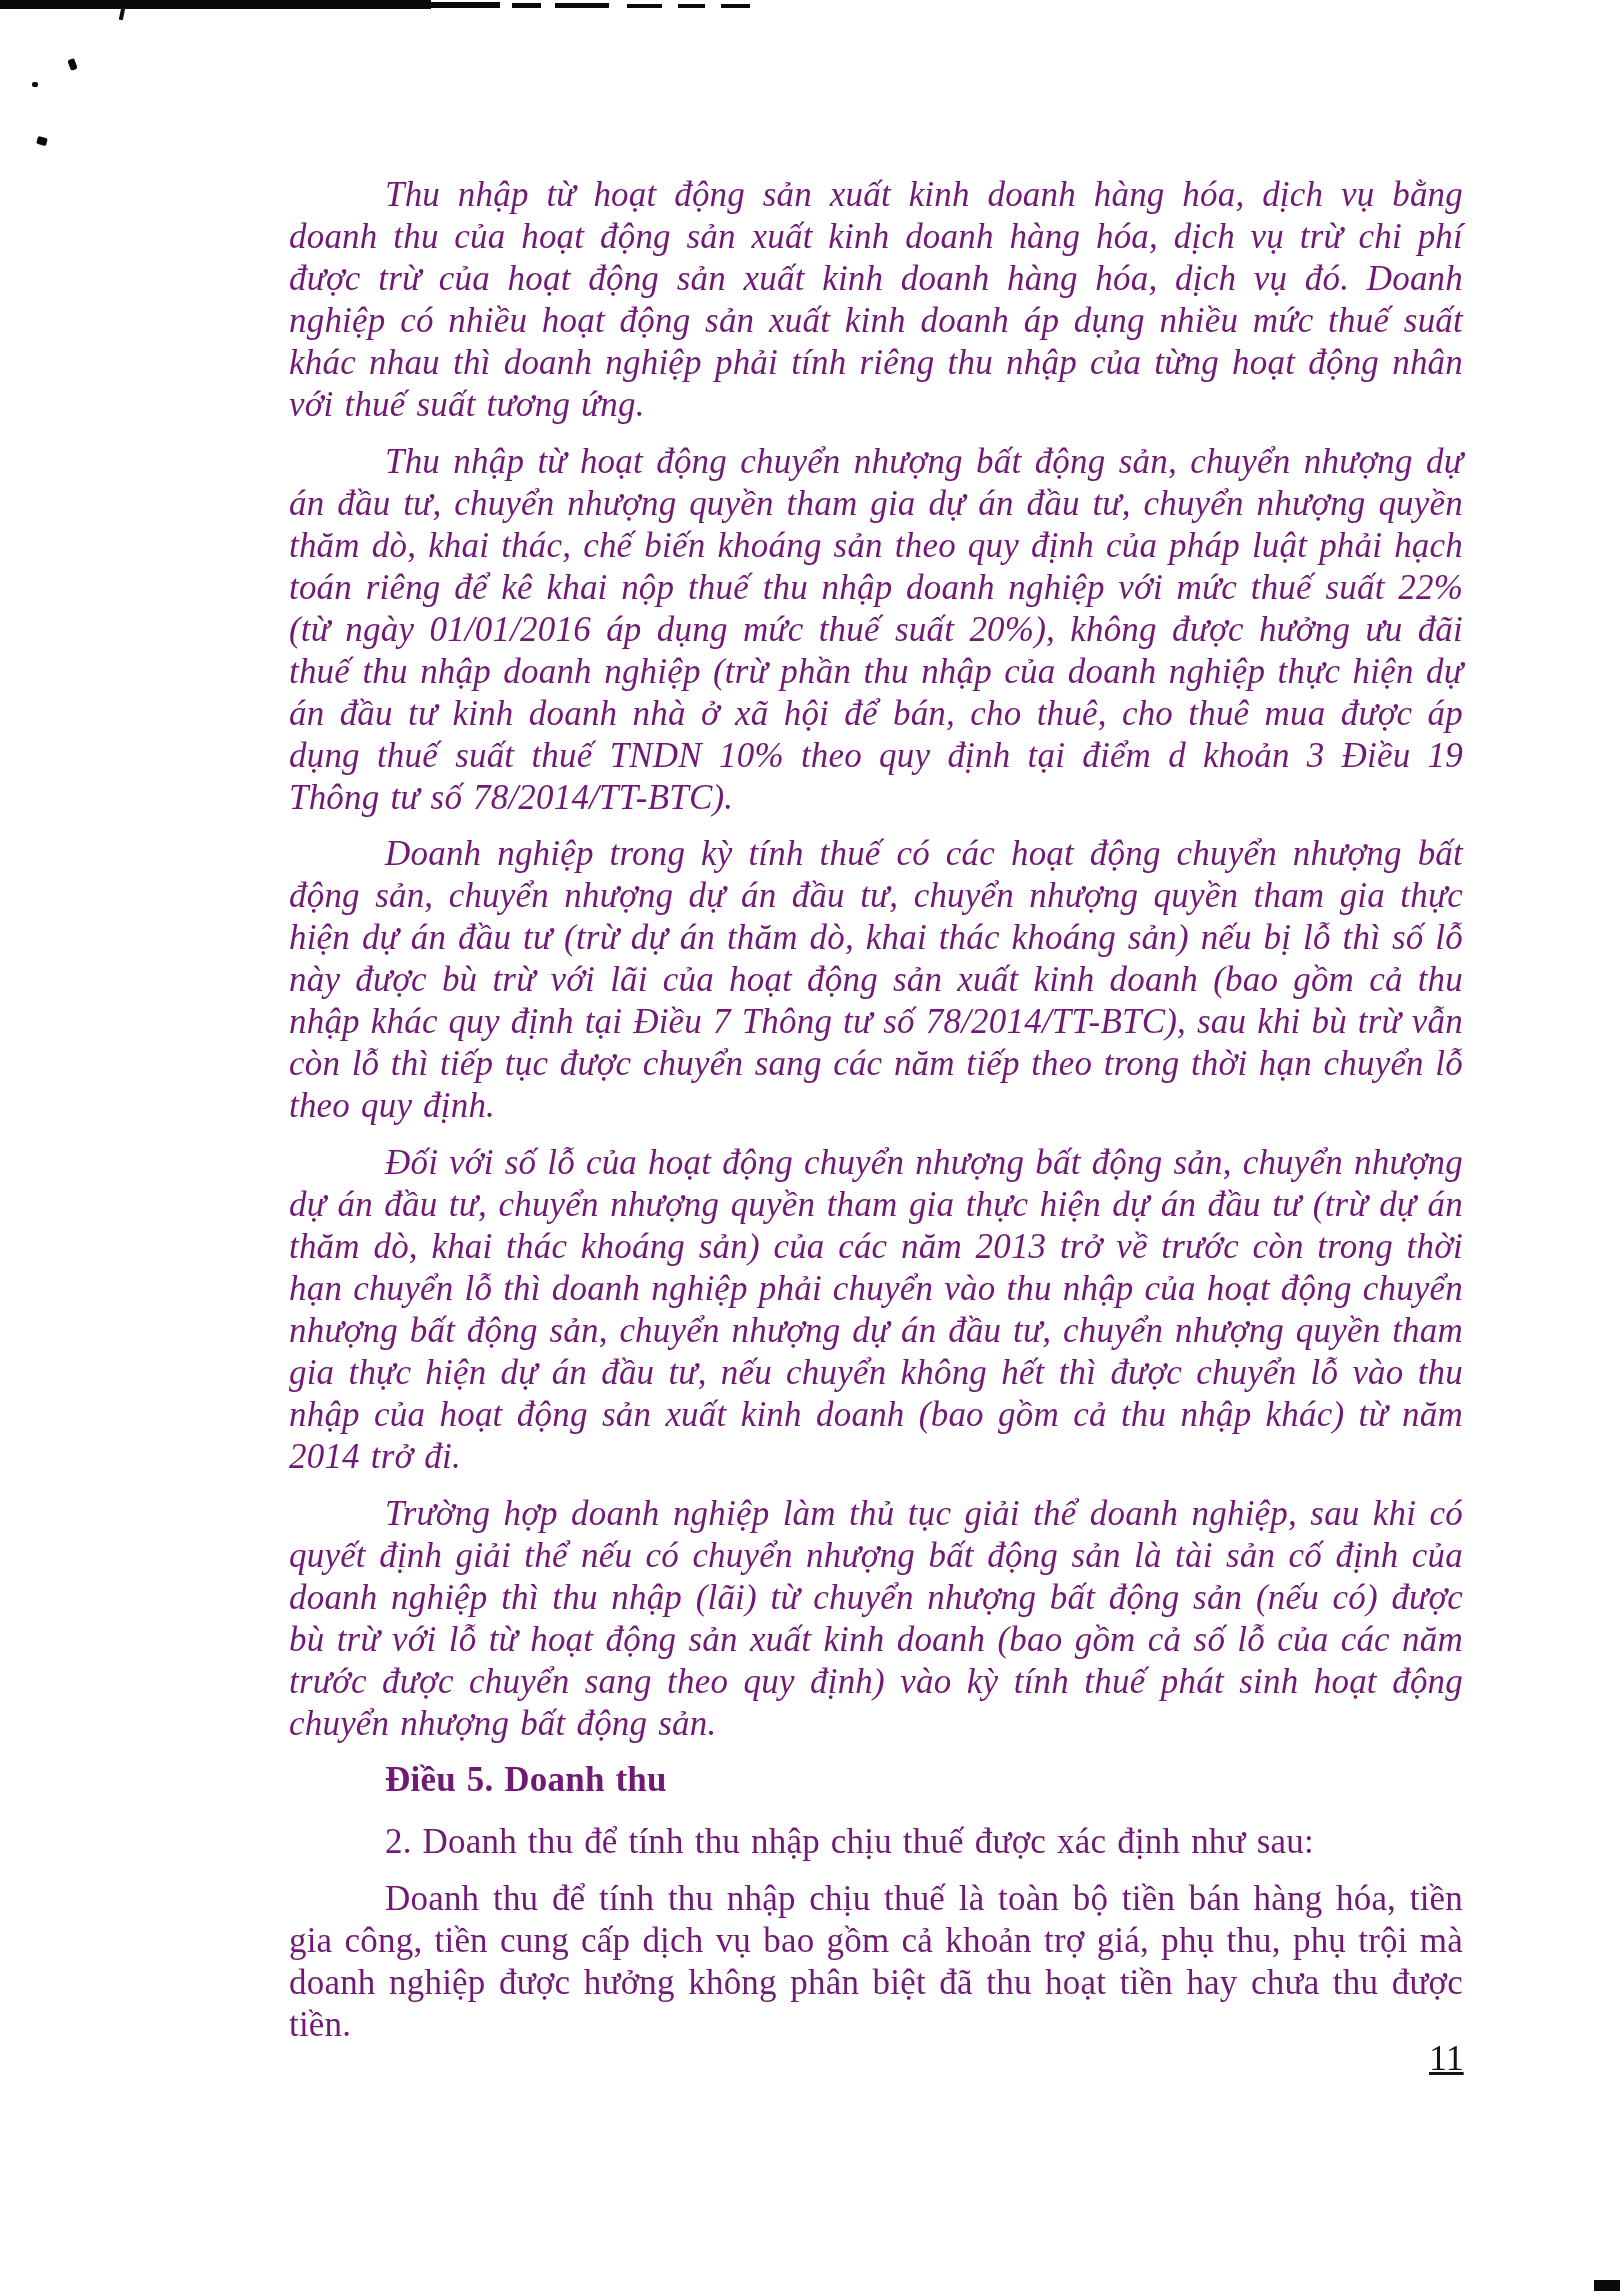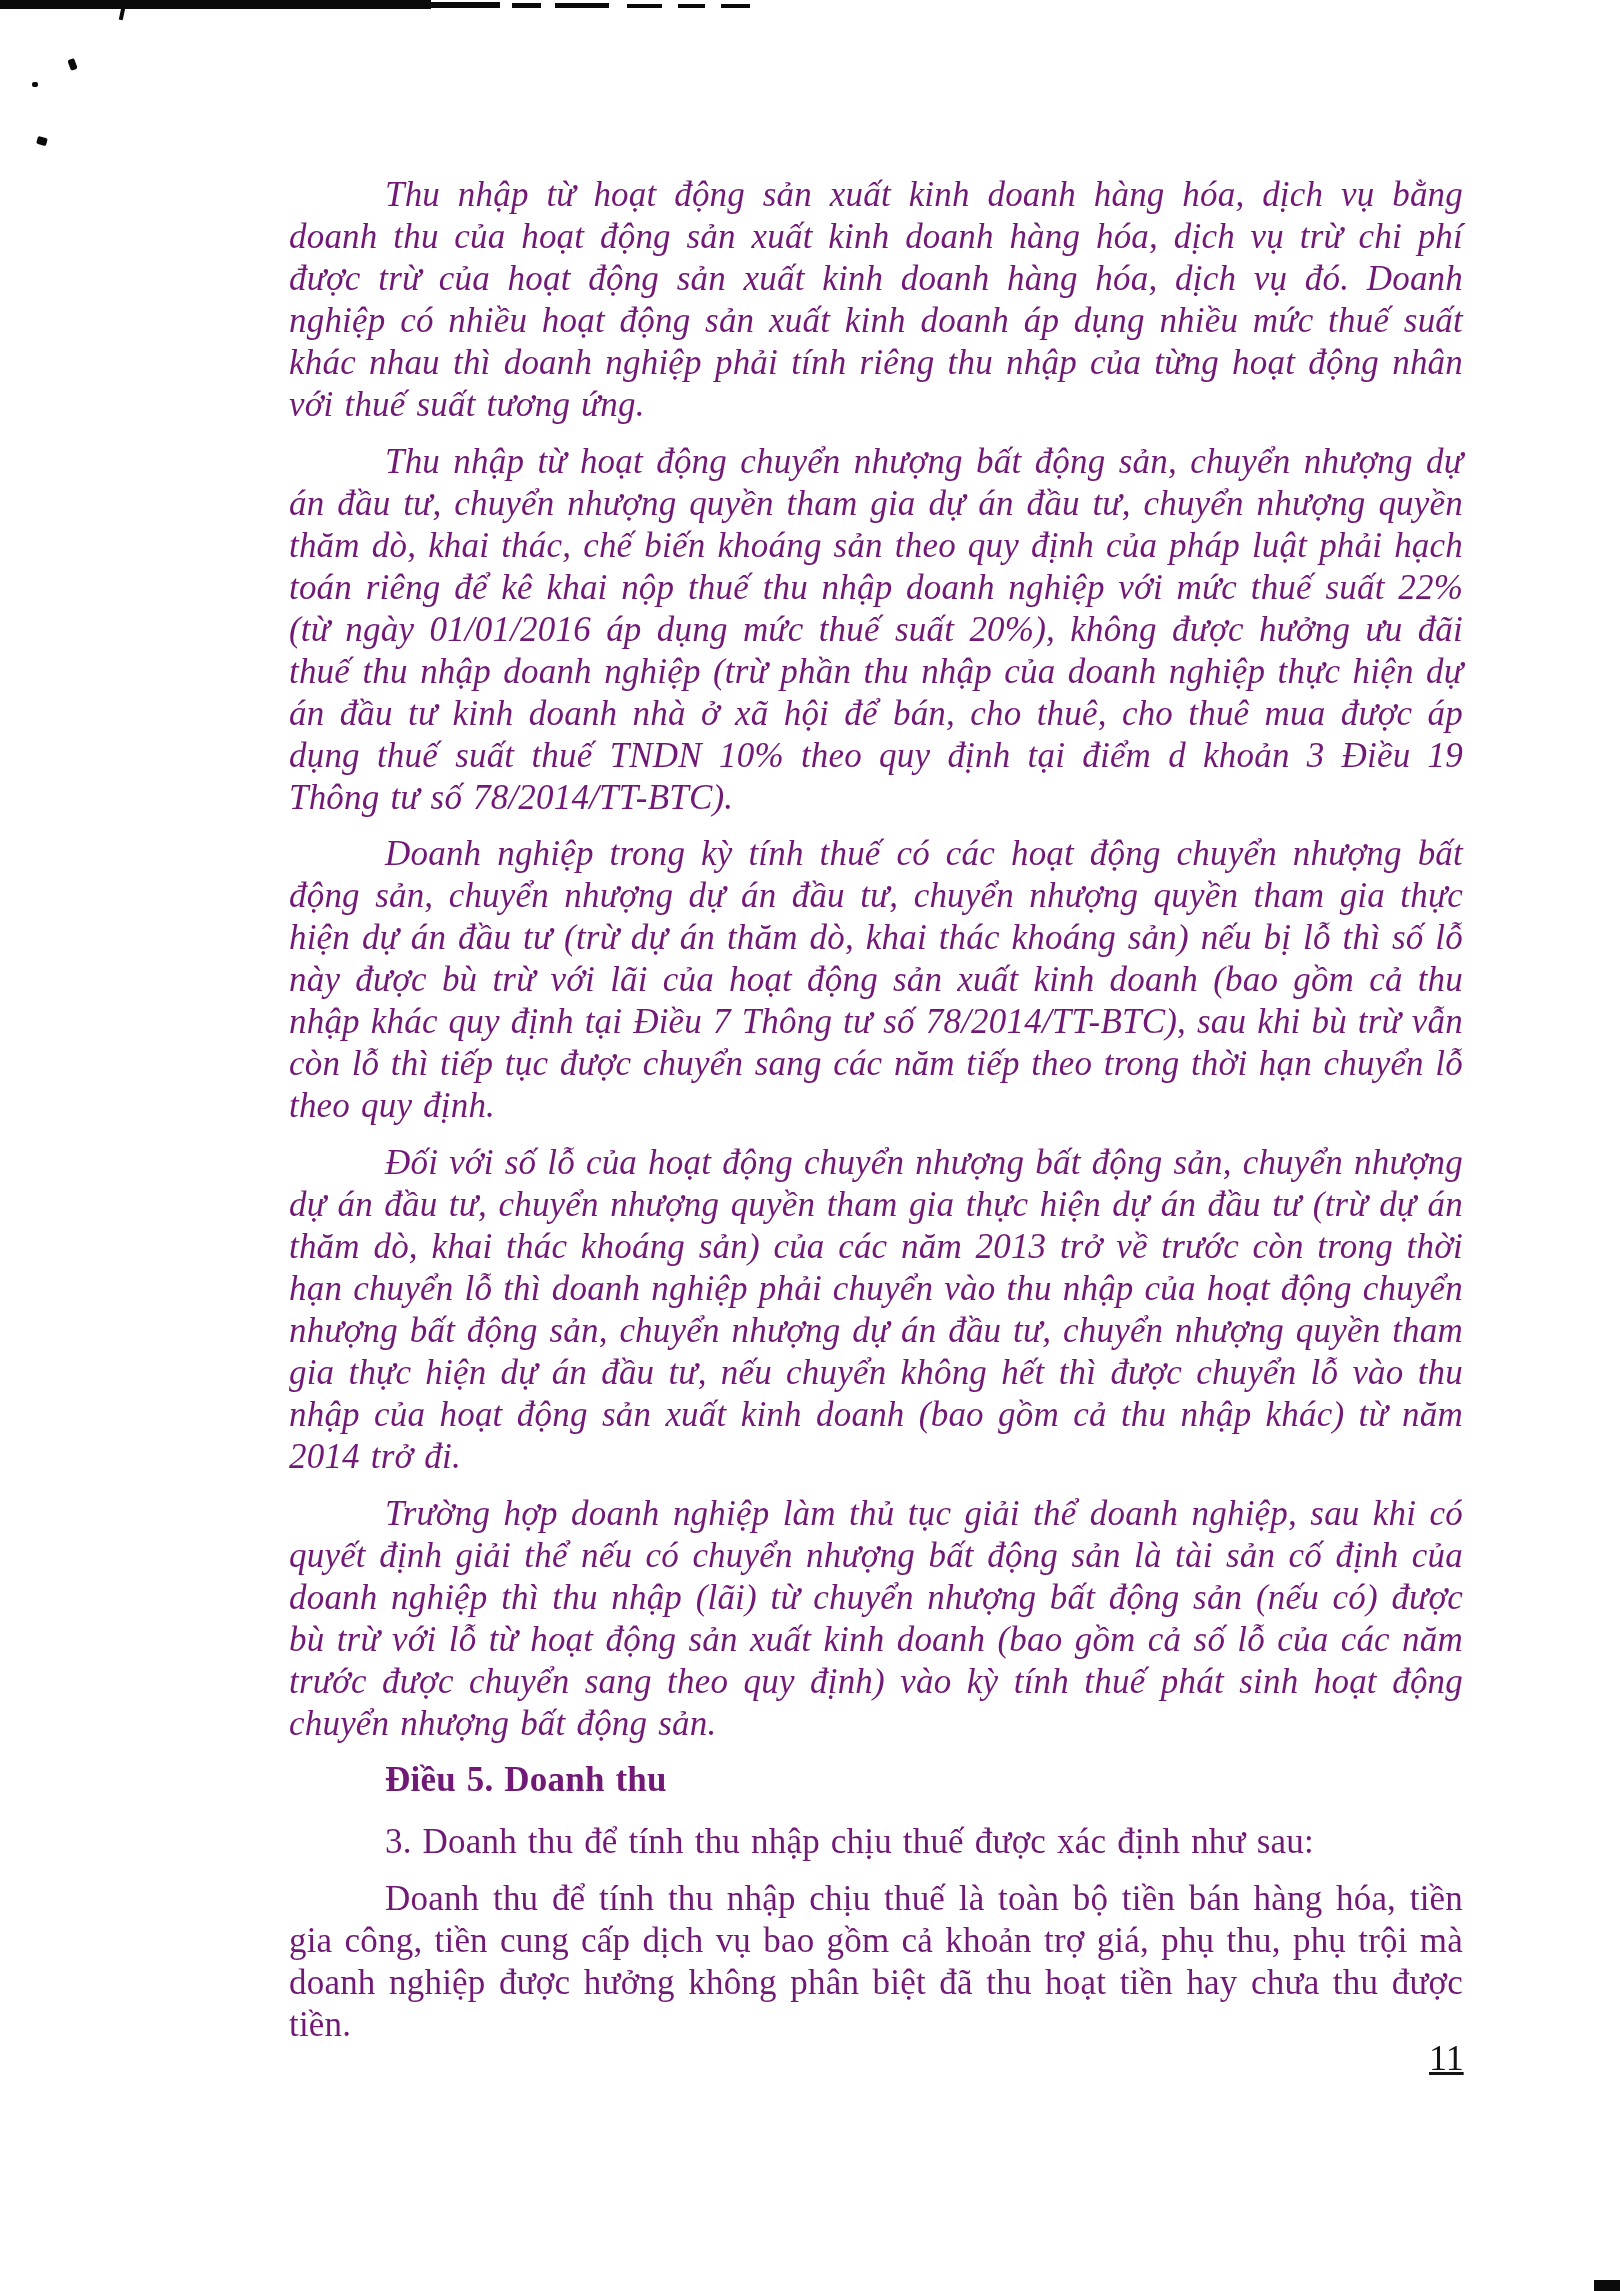--- a/index.html
+++ b/index.html
@@ -80,20 +80,20 @@
 
   <div class="artifact" style="left:1594px; top:2280px; width:26.5px; height:11.8px;"></div>
 
   <div class="content">
     <p class="italic">Thu nhập từ hoạt động sản xuất kinh doanh hàng hóa, dịch vụ bằng doanh thu của hoạt động sản xuất kinh doanh hàng hóa, dịch vụ trừ chi phí được trừ của hoạt động sản xuất kinh doanh hàng hóa, dịch vụ đó. Doanh nghiệp có nhiều hoạt động sản xuất kinh doanh áp dụng nhiều mức thuế suất khác nhau thì doanh nghiệp phải tính riêng thu nhập của từng hoạt động nhân với thuế suất tương ứng.</p>
     <p class="italic">Thu nhập từ hoạt động chuyển nhượng bất động sản, chuyển nhượng dự án đầu tư, chuyển nhượng quyền tham gia dự án đầu tư, chuyển nhượng quyền thăm dò, khai thác, chế biến khoáng sản theo quy định của pháp luật phải hạch toán riêng để kê khai nộp thuế thu nhập doanh nghiệp với mức thuế suất 22% (từ ngày 01/01/2016 áp dụng mức thuế suất 20%), không được hưởng ưu đãi thuế thu nhập doanh nghiệp (trừ phần thu nhập của doanh nghiệp thực hiện dự án đầu tư kinh doanh nhà ở xã hội để bán, cho thuê, cho thuê mua được áp dụng thuế suất thuế TNDN 10% theo quy định tại điểm d khoản 3 Điều 19 Thông tư số 78/2014/TT-BTC).</p>
     <p class="italic">Doanh nghiệp trong kỳ tính thuế có các hoạt động chuyển nhượng bất động sản, chuyển nhượng dự án đầu tư, chuyển nhượng quyền tham gia thực hiện dự án đầu tư (trừ dự án thăm dò, khai thác khoáng sản) nếu bị lỗ thì số lỗ này được bù trừ với lãi của hoạt động sản xuất kinh doanh (bao gồm cả thu nhập khác quy định tại Điều 7 Thông tư số 78/2014/TT-BTC), sau khi bù trừ vẫn còn lỗ thì tiếp tục được chuyển sang các năm tiếp theo trong thời hạn chuyển lỗ theo quy định.</p>
     <p class="italic">Đối với số lỗ của hoạt động chuyển nhượng bất động sản, chuyển nhượng dự án đầu tư, chuyển nhượng quyền tham gia thực hiện dự án đầu tư (trừ dự án thăm dò, khai thác khoáng sản) của các năm 2013 trở về trước còn trong thời hạn chuyển lỗ thì doanh nghiệp phải chuyển vào thu nhập của hoạt động chuyển nhượng bất động sản, chuyển nhượng dự án đầu tư, chuyển nhượng quyền tham gia thực hiện dự án đầu tư, nếu chuyển không hết thì được chuyển lỗ vào thu nhập của hoạt động sản xuất kinh doanh (bao gồm cả thu nhập khác) từ năm 2014 trở đi.</p>
     <p class="italic">Trường hợp doanh nghiệp làm thủ tục giải thể doanh nghiệp, sau khi có quyết định giải thể nếu có chuyển nhượng bất động sản là tài sản cố định của doanh nghiệp thì thu nhập (lãi) từ chuyển nhượng bất động sản (nếu có) được bù trừ với lỗ từ hoạt động sản xuất kinh doanh (bao gồm cả số lỗ của các năm trước được chuyển sang theo quy định) vào kỳ tính thuế phát sinh hoạt động chuyển nhượng bất động sản.</p>
     <p class="heading">Điều 5. Doanh thu</p>
-    <p class="normal">3. Doanh thu để tính thu nhập chịu thuế được xác định như sau:</p>
+    <p class="normal">2. Doanh thu để tính thu nhập chịu thuế được xác định như sau:</p>
     <p class="normal">Doanh thu để tính thu nhập chịu thuế là toàn bộ tiền bán hàng hóa, tiền gia công, tiền cung cấp dịch vụ bao gồm cả khoản trợ giá, phụ thu, phụ trội mà doanh nghiệp được hưởng không phân biệt đã thu hoạt tiền hay chưa thu được tiền.</p>
   </div>
 
   <div class="page-number">11</div>
 
 </div>
 
 
 </body></html>

